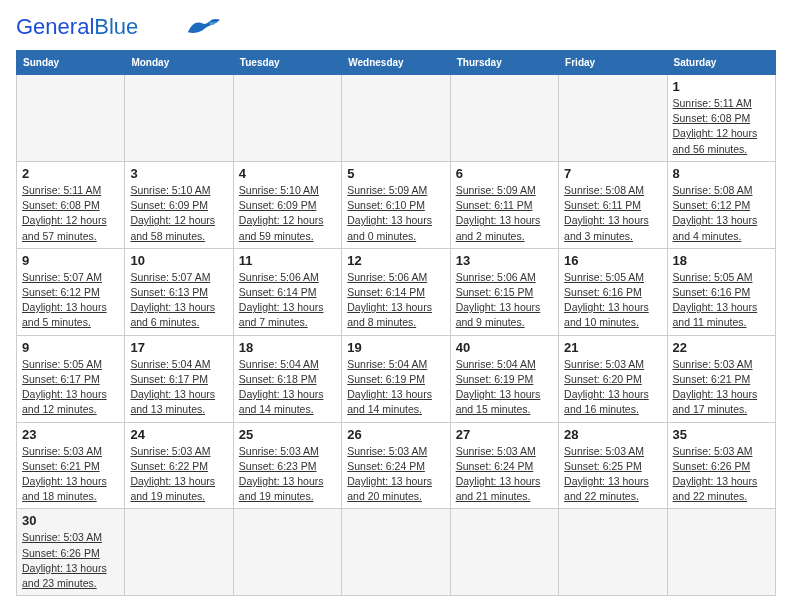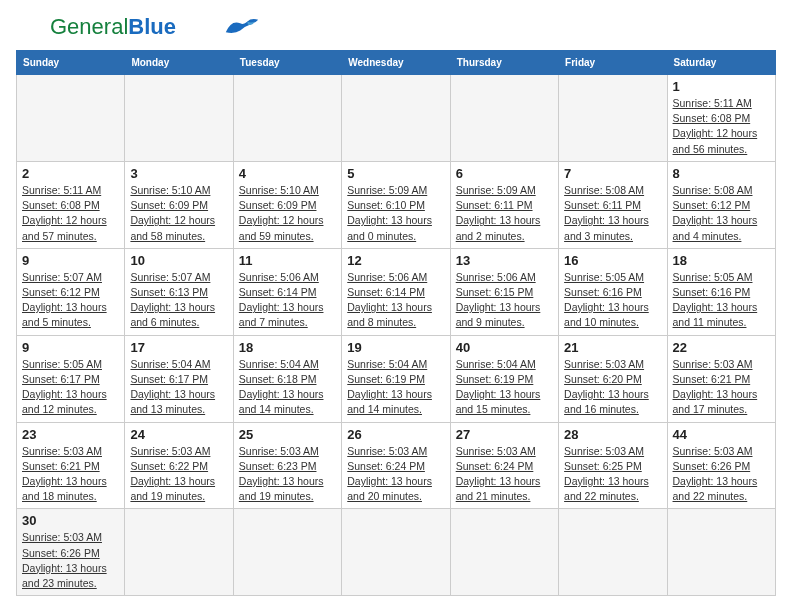--- a/index.html
+++ b/index.html
@@ -19,22 +19,22 @@
     .logo {
       display: flex;
       flex-direction: column;
       align-items: flex-start;
     }
     .logo-text {
       font-size: 22px;
       font-weight: normal;
       line-height: 1;
     }
-    .logo-text span.general { color: #15803d; margin-left: 34px; }
-    .logo-text span.blue { color: #1a6bbf; font-weight: bold; text-align: center; }
+    .logo-text span.general { color: #1d4ed8; }
+    .logo-text span.blue { color: #1a6bbf; font-weight: normal; text-align: center; }
     .logo-bird {
       width: 36px;
       height: 20px;
       margin-left: 48px;
       margin-top: -2px;
     }
     .title-area {
       text-align: right;
     }
     .month-title {
@@ -328,21 +328,21 @@
 and 21 minutes.</div>
         </td>
         <td>
           <span class="day-number">28</span>
           <div class="day-info" style="white-space: pre-line;">Sunrise: 5:03 AM
 Sunset: 6:25 PM
 Daylight: 13 hours
 and 22 minutes.</div>
         </td>
         <td>
-          <span class="day-number">44</span>
+          <span class="day-number">35</span>
           <div class="day-info" style="white-space: pre-line;">Sunrise: 5:03 AM
 Sunset: 6:26 PM
 Daylight: 13 hours
 and 22 minutes.</div>
         </td>
       </tr>
       <tr>
         <td class="last-row">
           <span class="day-number">30</span>
           <div class="day-info" style="white-space: pre-line;">Sunrise: 5:03 AM

